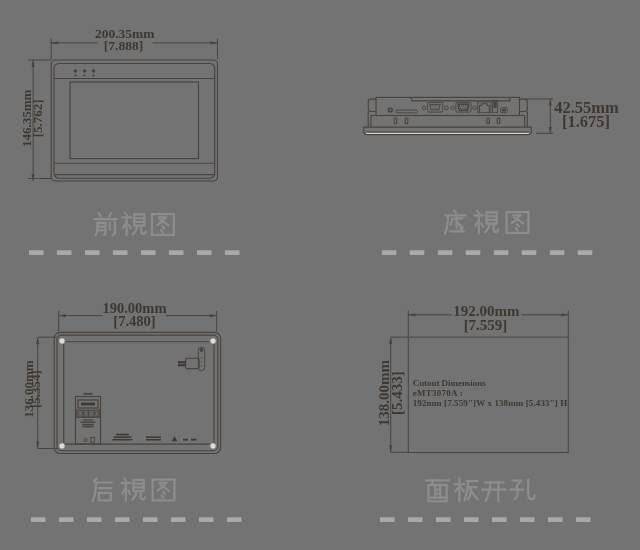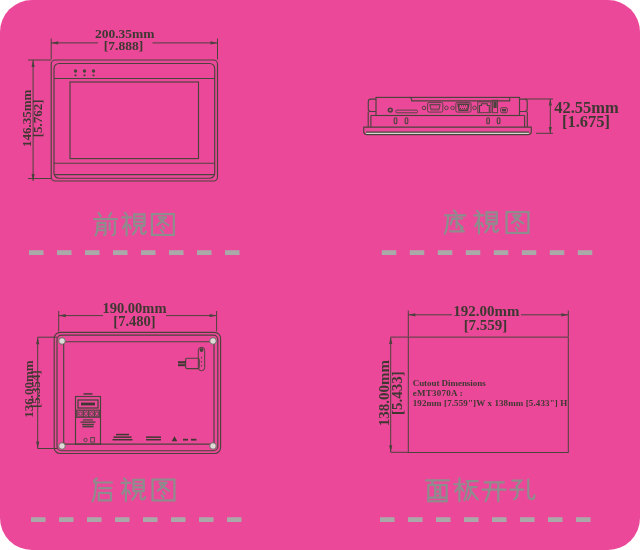--- a/index.html
+++ b/index.html
@@ -1,16 +1,16 @@
 <!DOCTYPE html>
 <html><head>
 <meta charset="utf-8">
 <style>
   html,body{margin:0;padding:0;background:#ffffff;}
-  #page{position:relative;width:640px;height:550px;overflow:hidden;background:#ec4899;will-change:transform;border-radius:32px;}
+  #page{position:relative;width:640px;height:550px;overflow:hidden;background:#737373;will-change:transform;}
   svg text{font-family:"Liberation Serif", serif;}
   svg{filter:blur(0.4px);}
 </style>
 </head>
 <body>
 <div id="page">
 <svg width="640" height="550" viewBox="0 0 640 550">
 <defs>
   <g id="cjk-qian" fill="none" stroke-linecap="round">
     <path d="M5.5,1 L7.5,4.2"></path>

